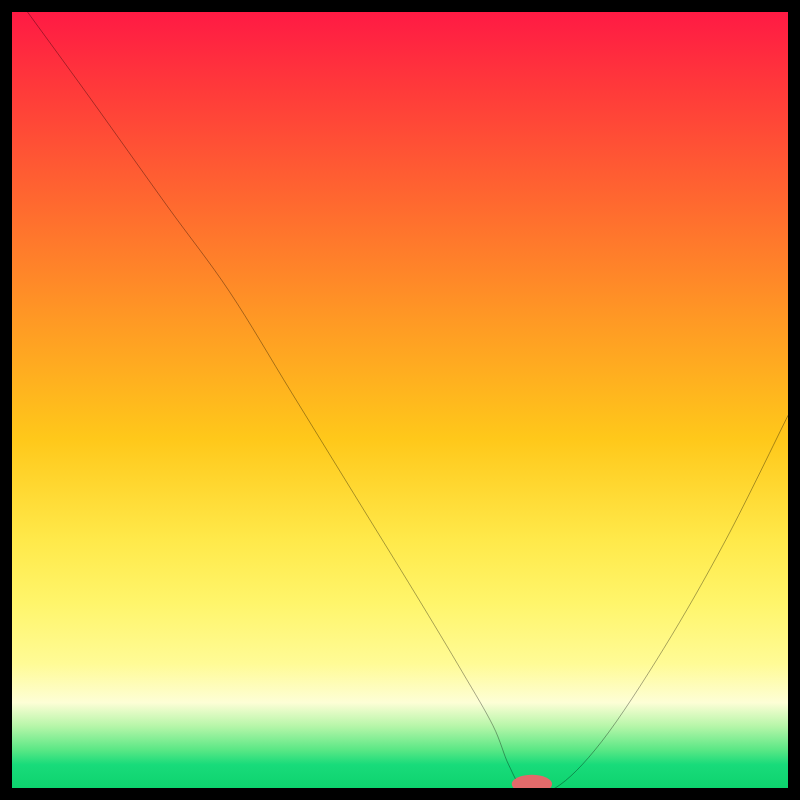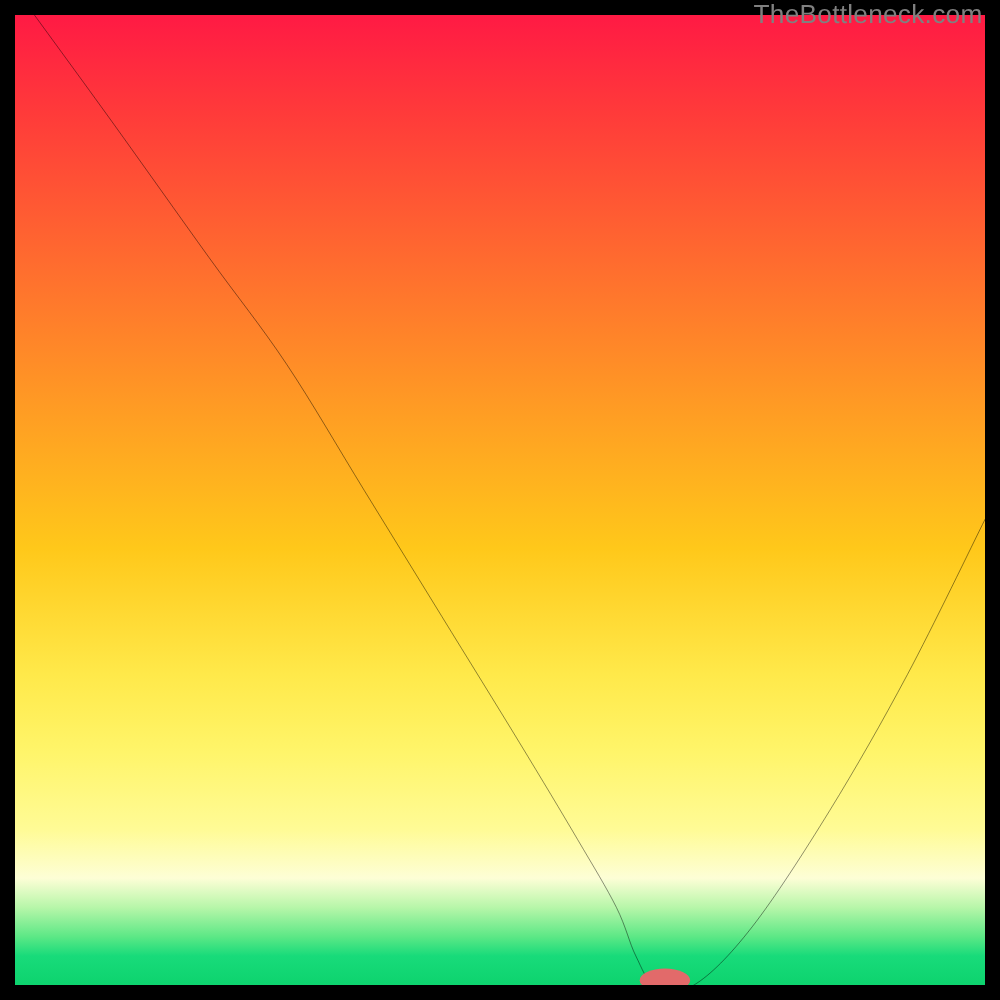--- a/index.html
+++ b/index.html
@@ -66,14 +66,13 @@
 
     <svg class="curve-layer" viewBox="0 0 100 100" preserveAspectRatio="none">
       <path id="curve-path" d="M 2 0 C 3.333333333333333 1.8333333333333333, 7 6.833333333333333, 10 11 C 13 15.166666666666668, 17 20.833333333333332, 20 25 C 23 29.166666666666668, 25.333333333333332 32, 28 36 C 30.666666666666668 40, 33.333333333333336 44.666666666666664, 36 49 C 38.666666666666664 53.333333333333336, 41.333333333333336 57.666666666666664, 44 62 C 46.666666666666664 66.33333333333333, 49.666666666666664 71.16666666666667, 52 75 C 54.333333333333336 78.83333333333333, 56.333333333333336 82.16666666666667, 58 85 C 59.666666666666664 87.83333333333333, 61 90, 62 92 C 63 94, 63.333333333333336 95.66666666666667, 64 97 C 64.66666666666667 98.33333333333333, 65 99.5, 66 100 C 67 100.5, 68.33333333333333 101, 70 100 C 71.66666666666667 99, 73.66666666666667 97, 76 94 C 78.33333333333333 91, 81.33333333333333 86.33333333333333, 84 82 C 86.66666666666667 77.66666666666667, 89.33333333333333 73, 92 68 C 94.66666666666667 63, 98.66666666666667 54.666666666666664, 100 52" fill="none" stroke-width="0.35" vector-effect="non-scaling-stroke" stroke-linejoin="round" stroke-linecap="round" stroke="#000000"></path>
     </svg>
 
     <svg class="marker-layer" viewBox="0 0 100 100" preserveAspectRatio="none">
       <ellipse id="marker-ellipse" fill="#e26a6a" cx="67" cy="99.5" rx="2.6" ry="1.2"></ellipse>
     </svg>
   </div>
 
-  <div class="source-label">TheBottleneck.com</div>
 </div>
 
 </body></html>

